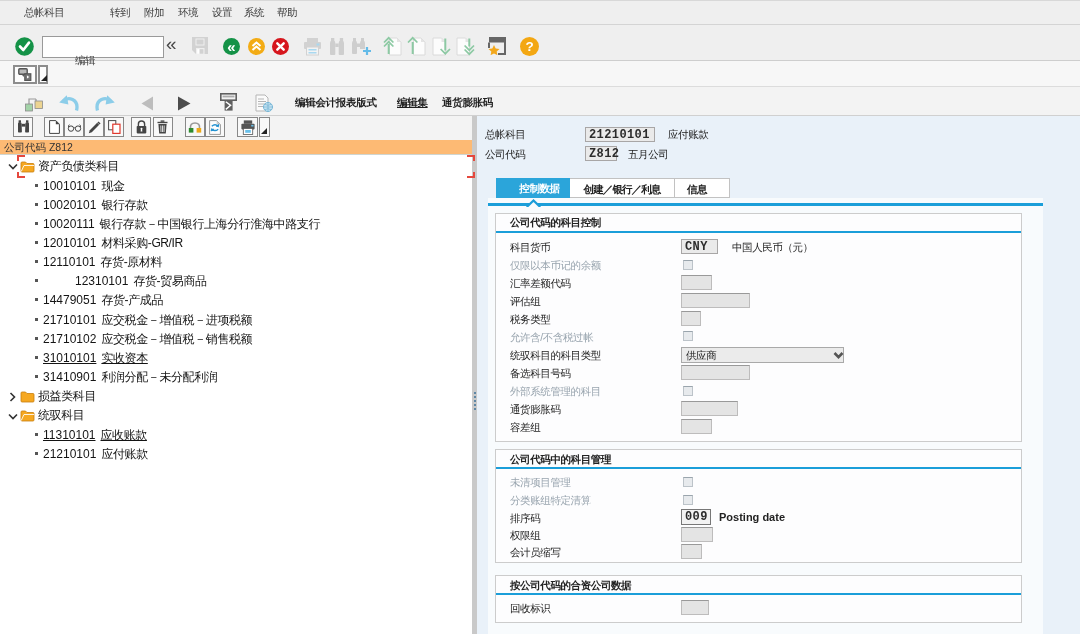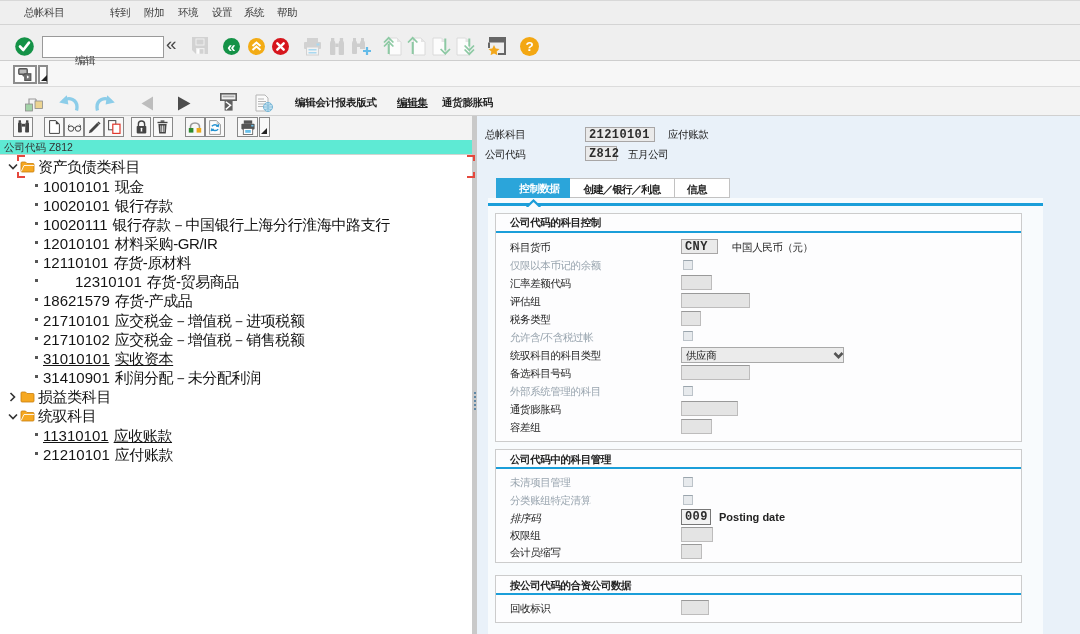--- a/index.html
+++ b/index.html
@@ -13,23 +13,23 @@
 .mi{position:absolute;top:6px;font-size:10.5px;letter-spacing:-0.4px;color:#3c3c3c;}
 #sysbar{left:0;top:25px;width:1080px;height:36px;background:#efefef;border-bottom:1px solid #cecece;box-sizing:border-box;}
 #titlebar{left:0;top:61px;width:1080px;height:26px;background:#f7f7f7;border-bottom:1px solid #dcdcdc;box-sizing:border-box;}
 #appbar{left:0;top:87px;width:1080px;height:29px;background:#f3f3f3;border-bottom:1px solid #d0d0d0;box-sizing:border-box;}
 #okfield{left:42px;top:36px;width:120px;height:20px;background:#fff;border:1px solid #9a9a9a;}
 .tbtxt{position:absolute;top:96px;font-size:10.5px;letter-spacing:-0.3px;color:#1f1f1f;font-weight:bold;}
 #titletxt{left:61px;top:65px;font-size:16.5px;letter-spacing:0px;color:#3f3f3f;font-weight:bold;font-style:italic;}
 
 #lefttb{left:0;top:116px;width:472px;height:24px;background:#f3f3f3;}
 .tbbtn{position:absolute;top:117px;height:20px;background:#f8f8f8;border:1px solid #888;box-sizing:border-box;}
-#treehead{left:0;top:140px;width:472px;height:15px;background:#5eead4;border-bottom:1px solid #d0d5d0;box-sizing:border-box;font-size:10.5px;color:#333;line-height:15px;padding-left:4px;}
+#treehead{left:0;top:140px;width:472px;height:15px;background:#fdba74;border-bottom:1px solid #d0d5d0;box-sizing:border-box;font-size:10.5px;color:#333;line-height:15px;padding-left:4px;}
 #treebody{left:0;top:155px;width:472px;height:479px;background:#ffffff;}
-.trow{position:absolute;height:19px;line-height:19px;font-size:15px;letter-spacing:-0.4px;color:#141414;white-space:nowrap;}
+.trow{position:absolute;height:19px;line-height:19px;font-size:12px;letter-spacing:-0.4px;color:#141414;white-space:nowrap;}
 .tnum{letter-spacing:0px;text-align:center;}
 .bullet{position:absolute;width:3px;height:3px;background:#555;}
 
 #divider{left:472px;top:116px;width:5px;height:518px;background:#c9c9c9;}
 
 #rpanel{left:477px;top:116px;width:603px;height:518px;background:#e9f1f9;}
 .lbl{position:absolute;font-size:10.5px;letter-spacing:-0.4px;color:#232323;white-space:nowrap;}
 .dlbl{position:absolute;font-size:10.5px;letter-spacing:-0.4px;color:#98a4ae;white-space:nowrap;}
 .fld{position:absolute;background:#e4e4e4;border:1px solid #bdbcbc;border-top-color:#999;box-sizing:border-box;}
 .vfld{position:absolute;background:#eaeaea;border:1px solid #a8a6a6;box-sizing:border-box;font-family:"Liberation Mono",monospace;font-weight:bold;font-size:12px;letter-spacing:0.4px;color:#2c2c2c;padding-left:3px;}
@@ -306,21 +306,21 @@
         <path d="M1 2 Q1 1 2 1 L5.5 1 L7 2.5 L13 2.5 Q14 2.5 14 3.5 L14 10 Q14 11 13 11 L2 11 Q1 11 1 10 Z" fill="#f6a821" stroke="#c87f10" stroke-width="0.8"></path>
         <path d="M1.2 10.5 L4 4.5 L14 4.5" fill="none" stroke="#ffffff" stroke-width="1" opacity="0.85"></path>
       </svg>
     <div class="trow" style="left:38px;top:157px;">资产负债类科目</div>
     <div class="trow" style="left:43px;top:177px;"><span class="tnum">10010101</span><span style="display:inline-block;width:5px;"></span>现金</div>
     <div class="trow" style="left:43px;top:196px;"><span class="tnum">10020101</span><span style="display:inline-block;width:5px;"></span>银行存款</div>
     <div class="trow" style="left:43px;top:215px;"><span class="tnum">10020111</span><span style="display:inline-block;width:5px;"></span>银行存款－中国银行上海分行淮海中路支行</div>
     <div class="trow" style="left:43px;top:234px;"><span class="tnum">12010101</span><span style="display:inline-block;width:5px;"></span>材料采购-GR/IR</div>
     <div class="trow" style="left:43px;top:253px;"><span class="tnum">12110101</span><span style="display:inline-block;width:5px;"></span>存货-原材料</div>
     <div class="trow" style="left:43px;top:272px;margin-left:32px;"><span class="tnum">12310101</span><span style="display:inline-block;width:5px;"></span>存货-贸易商品</div>
-    <div class="trow" style="left:43px;top:291px;"><span class="tnum">18621579</span><span style="display:inline-block;width:5px;"></span>存货-产成品</div>
+    <div class="trow" style="left:43px;top:291px;"><span class="tnum">14479051</span><span style="display:inline-block;width:5px;"></span>存货-产成品</div>
     <div class="trow" style="left:43px;top:311px;"><span class="tnum">21710101</span><span style="display:inline-block;width:5px;"></span>应交税金－增值税－进项税额</div>
     <div class="trow" style="left:43px;top:330px;"><span class="tnum">21710102</span><span style="display:inline-block;width:5px;"></span>应交税金－增值税－销售税额</div>
     <div class="trow" style="left:43px;top:349px;text-decoration:underline;"><span class="tnum">31010101</span><span style="display:inline-block;width:5px;"></span>实收资本</div>
     <div class="trow" style="left:43px;top:368px;"><span class="tnum">31410901</span><span style="display:inline-block;width:5px;"></span>利润分配－未分配利润</div>
     <svg class="abs chev" style="left:9px;top:392px;" width="7" height="10" viewBox="0 0 7 10">
         <path d="M1.5 1 L5.5 5 L1.5 9" fill="none" stroke="#333" stroke-width="1.6"></path>
       </svg>
     <svg class="abs fold" style="left:20px;top:391px;" width="15" height="12" viewBox="0 0 15 12">
         <path d="M1 2 Q1 1 2 1 L5.5 1 L7 2.5 L13 2.5 Q14 2.5 14 3.5 L14 10 Q14 11 13 11 L2 11 Q1 11 1 10 Z" fill="#f6a821" stroke="#c87f10" stroke-width="0.8"></path>
       </svg>
@@ -406,21 +406,21 @@
     <div class="lbl" style="left:510px;top:421px;">容差组</div>
     <div class="fld" style="left:681px;top:419px;width:31px;height:15px;"></div>
 
     <div class="gbox" style="left:495px;top:449px;width:527px;height:114px;"></div>
     <div class="ghead" style="left:510px;top:453px;">公司代码中的科目管理</div>
     <div class="bluln" style="left:496px;top:467px;width:525px;"></div>
     <div class="dlbl" style="left:510px;top:476px;">未清项目管理</div>
     <div class="chk" style="left:683px;top:477px;"></div>
     <div class="dlbl" style="left:510px;top:494px;">分类账组特定清算</div>
     <div class="chk" style="left:683px;top:495px;"></div>
-    <div class="lbl" style="left:510px;top:512px;font-style:italic;">排序码</div>
+    <div class="lbl" style="left:510px;top:512px;">排序码</div>
     <div class="vfld" style="left:681px;top:509px;width:30px;height:16px;line-height:14px;background:#f2f2f2;border-color:#777;">009</div>
     <div class="lbl" style="left:719px;top:511px;font-weight:bold;font-size:11px;letter-spacing:0;">Posting date</div>
     <div class="lbl" style="left:510px;top:529px;">权限组</div>
     <div class="fld" style="left:681px;top:527px;width:32px;height:15px;"></div>
     <div class="lbl" style="left:510px;top:546px;">会计员缩写</div>
     <div class="fld" style="left:681px;top:544px;width:21px;height:15px;"></div>
 
     <div class="gbox" style="left:495px;top:575px;width:527px;height:48px;"></div>
     <div class="ghead" style="left:510px;top:579px;">按公司代码的合资公司数据</div>
     <div class="bluln" style="left:496px;top:593px;width:525px;"></div>

